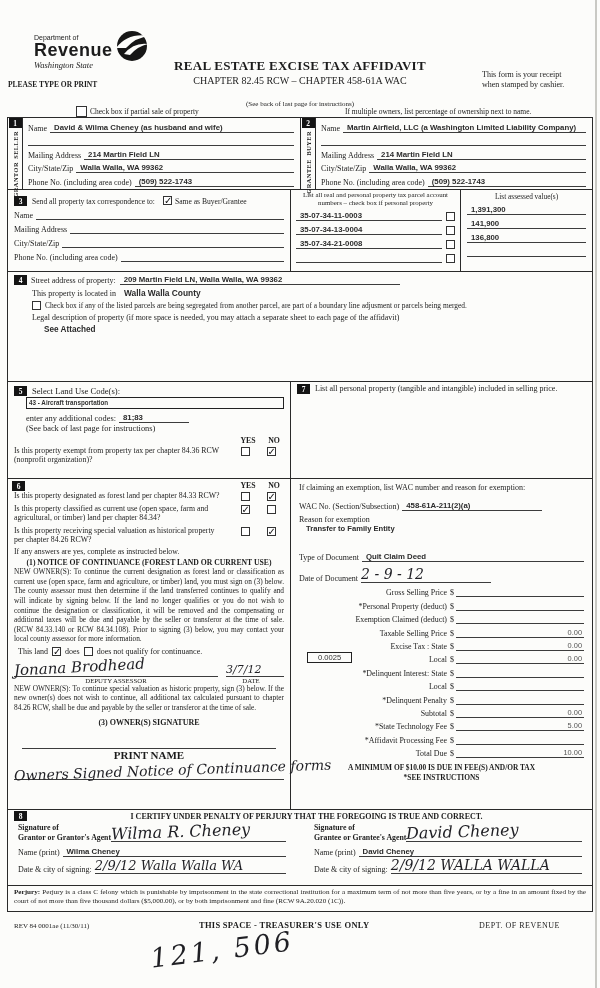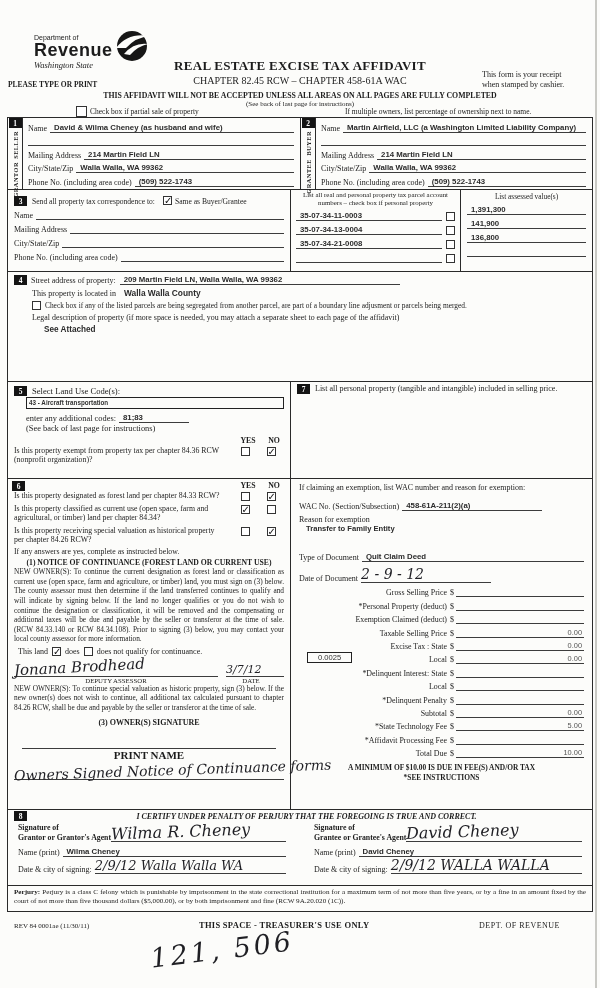--- a/index.html
+++ b/index.html
@@ -83,21 +83,21 @@
   .mrow { display:flex; align-items:flex-end; height:13.4px; font-size:7.9px; position:relative; }
   .mlab { width:148px; text-align:right; white-space:nowrap; }
   .mdollar { margin:0 2px 0 3px; }
   .mval { margin-left:auto; font-family:"Liberation Sans",sans-serif; font-size:7.4px; color:#555; padding-right:2px; }
   .ratebox { position:absolute; left:8px; bottom:1px; border:1.2px solid #222; padding:0 10px; font-size:7.6px;
              font-family:"Liberation Sans",sans-serif; color:#333; }
   .minnote { text-align:center; font-size:7.4px; font-weight:bold; line-height:1.35; margin-top:5px; }
 
   .row-cert { height:76px; border-bottom:1px solid #2a2a2a; padding:1px 6px; }
   .cert-head { display:flex; align-items:center; }
-  .cert-text { flex:1; text-align:center; font-size:8px; font-weight:bold;font-style:italic; }
+  .cert-text { flex:1; text-align:center; font-size:8px; font-weight:bold; }
   .sig-cols { display:flex;gap:20px; }
   .sig-col { flex:1; padding:1px 4px; }
   .sig2line { font-size:7.8px; font-weight:bold; line-height:1.2; white-space:nowrap; }
   .bigsig { font-size:16px; transform:rotate(-2deg); }
 
   .row-perj { flex:1; padding:2px 6px; font-size:7.15px; line-height:1.3; text-align:justify; }
 
   .footer-row { position:absolute; top:920px; left:14px; right:14px; display:flex; align-items:baseline;justify-content:center; }
   .rev { font-size:7px; }
   .treas { flex:1; text-align:center; font-size:8.5px; font-weight:bold; letter-spacing:.3px; }
@@ -121,21 +121,20 @@
   </div>
   <div class="title-block">
     <div class="main-title">REAL ESTATE EXCISE TAX AFFIDAVIT</div>
     <div class="chapter">CHAPTER 82.45 RCW – CHAPTER 458-61A WAC</div>
   </div>
   <div class="type-print">PLEASE TYPE OR PRINT</div>
   <div class="receipt">
     <span>This form is your receipt</span><br>
     <span>when stamped by cashier.</span>
   </div>
-  <div class="warning">THIS AFFIDAVIT WILL NOT BE ACCEPTED UNLESS ALL AREAS ON ALL PAGES ARE FULLY COMPLETED</div>
   <div class="see-back-top">(See back of last page for instructions)</div>
   <div class="partial">
     <span class="cb"></span>
     <span>Check box if partial sale of property</span>
   </div>
   <div class="multi">If multiple owners, list percentage of ownership next to name.</div>
 
   <div class="form-box">
 
     <div class="row-parties">

